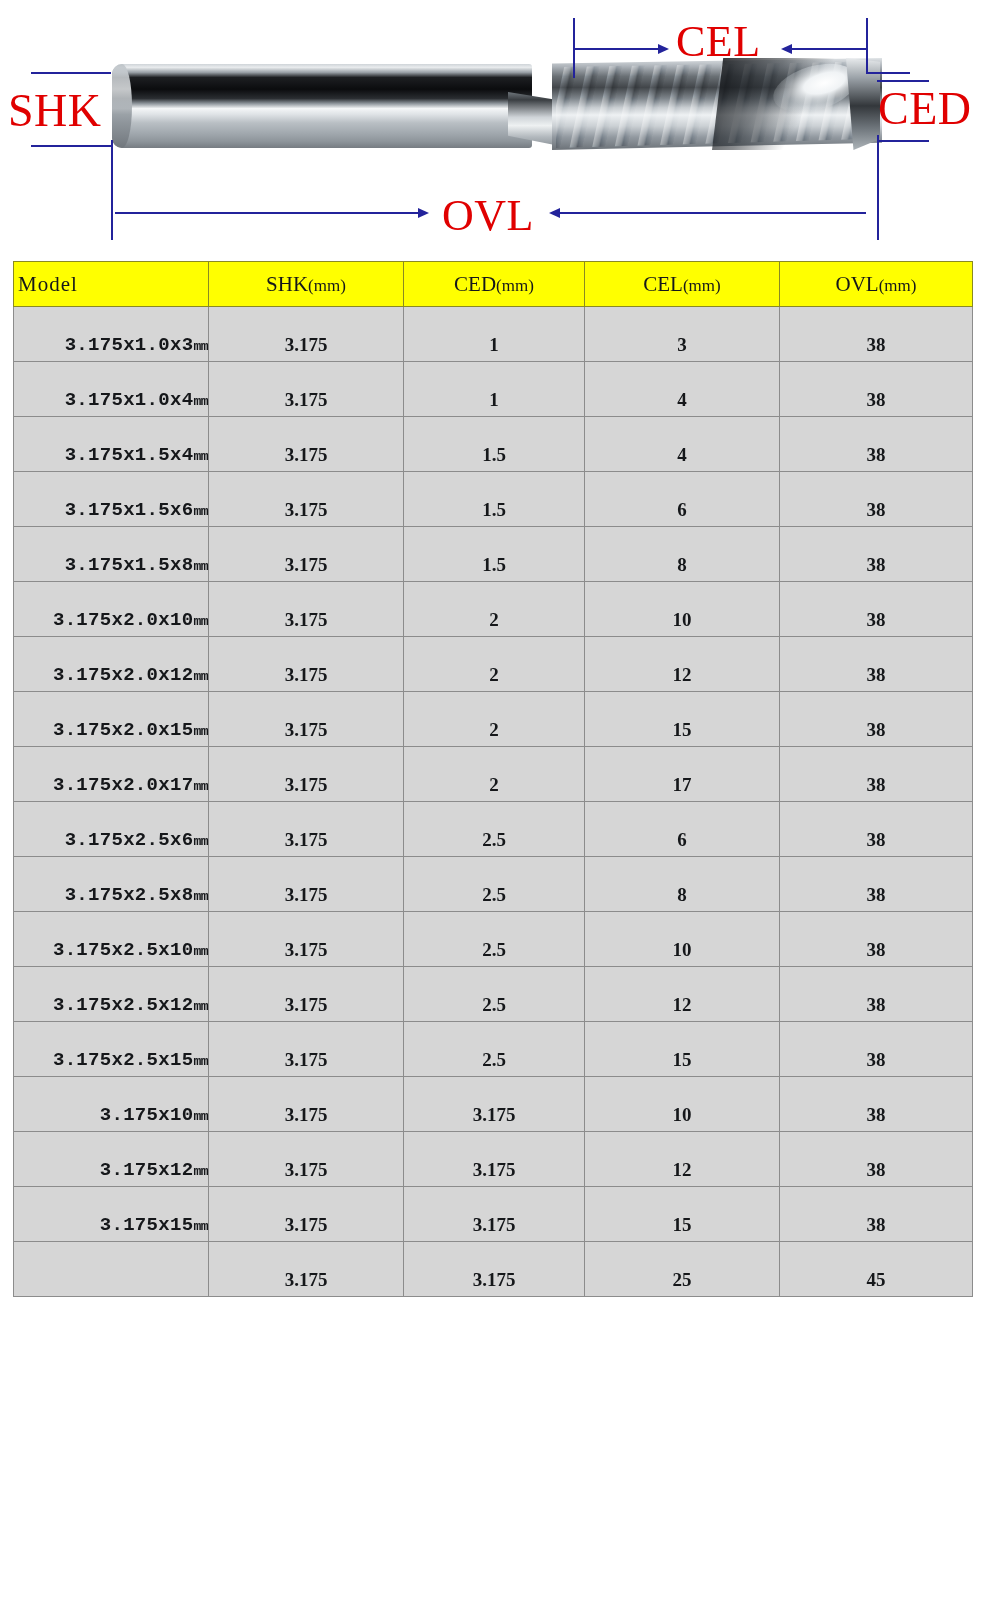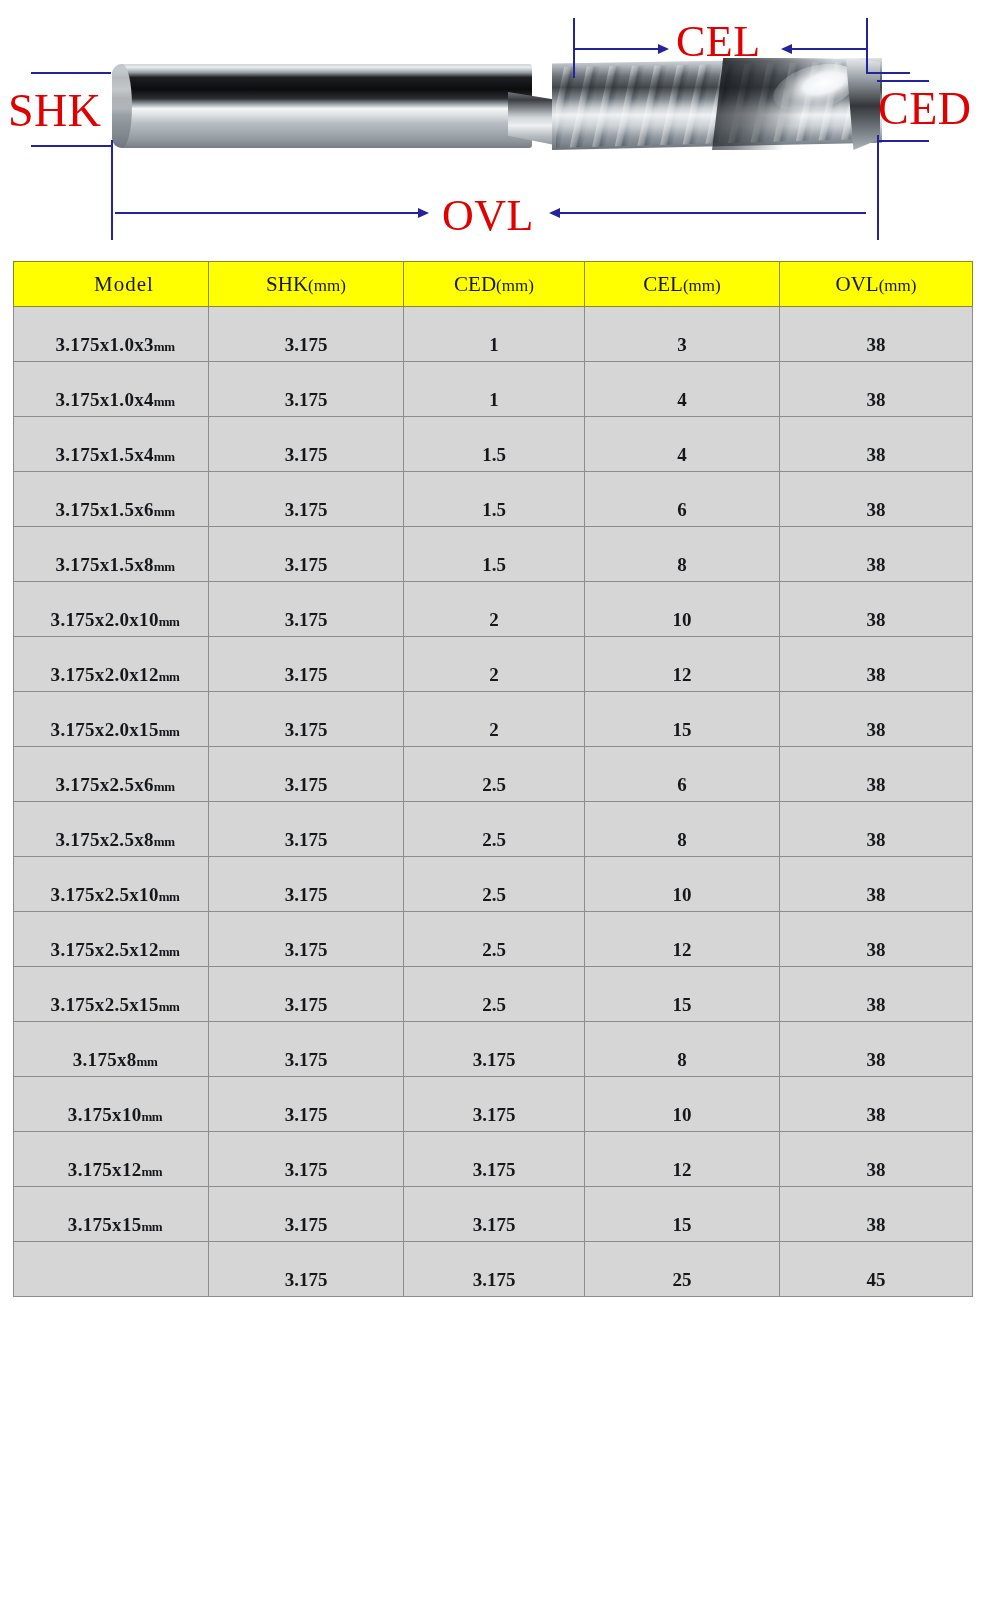--- a/index.html
+++ b/index.html
@@ -121,31 +121,31 @@
     padding:0;
   }
   #spec-table th{
     background:#ffff00;
     border:1px solid #8a8a22;
     height:44px;
     font-size:21px;
     font-weight:400;
     vertical-align:middle;
   }
-  #spec-table th.model-head{text-align:center;padding-left:26px;letter-spacing:1px;}
+  #spec-table th.model-head{text-align:left;padding-left:4px;letter-spacing:1px;}
   #spec-table td{
     background:#d6d6d6;
     height:49px;
     font-size:19px;
     font-weight:bold;
     text-align:center;
     vertical-align:bottom;
     padding-bottom:5px;
   }
-  #spec-table td.model{text-align:center;padding-left:8px;letter-spacing:.3px;}
+  #spec-table td.model{text-align:right;padding-left:8px;letter-spacing:.3px;font-family:Liberation Mono, monospace;}
   .paren{font-size:17px;}
   .mm-small{font-size:13px;letter-spacing:-.5px;}
 </style>
 </head>
 <body>
 
 <div id="diagram">
 
   <div class="tool shank"></div>
   <div class="tool shank-cap"></div>
@@ -260,20 +260,27 @@
         <td>38</td>
       </tr>
       <tr>
         <td class="model"><span>3.175x2.0x15</span><span class="mm-small">mm</span></td>
         <td>3.175</td>
         <td>2</td>
         <td>15</td>
         <td>38</td>
       </tr>
       <tr>
+        <td class="model"><span>3.175x2.0x17</span><span class="mm-small">mm</span></td>
+        <td>3.175</td>
+        <td>2</td>
+        <td>17</td>
+        <td>38</td>
+      </tr>
+      <tr>
         <td class="model"><span>3.175x2.5x6</span><span class="mm-small">mm</span></td>
         <td>3.175</td>
         <td>2.5</td>
         <td>6</td>
         <td>38</td>
       </tr>
       <tr>
         <td class="model"><span>3.175x2.5x8</span><span class="mm-small">mm</span></td>
         <td>3.175</td>
         <td>2.5</td>
@@ -292,27 +299,20 @@
         <td>3.175</td>
         <td>2.5</td>
         <td>12</td>
         <td>38</td>
       </tr>
       <tr>
         <td class="model"><span>3.175x2.5x15</span><span class="mm-small">mm</span></td>
         <td>3.175</td>
         <td>2.5</td>
         <td>15</td>
-        <td>38</td>
-      </tr>
-      <tr>
-        <td class="model"><span>3.175x8</span><span class="mm-small">mm</span></td>
-        <td>3.175</td>
-        <td>3.175</td>
-        <td>8</td>
         <td>38</td>
       </tr>
       <tr>
         <td class="model"><span>3.175x10</span><span class="mm-small">mm</span></td>
         <td>3.175</td>
         <td>3.175</td>
         <td>10</td>
         <td>38</td>
       </tr>
       <tr>

